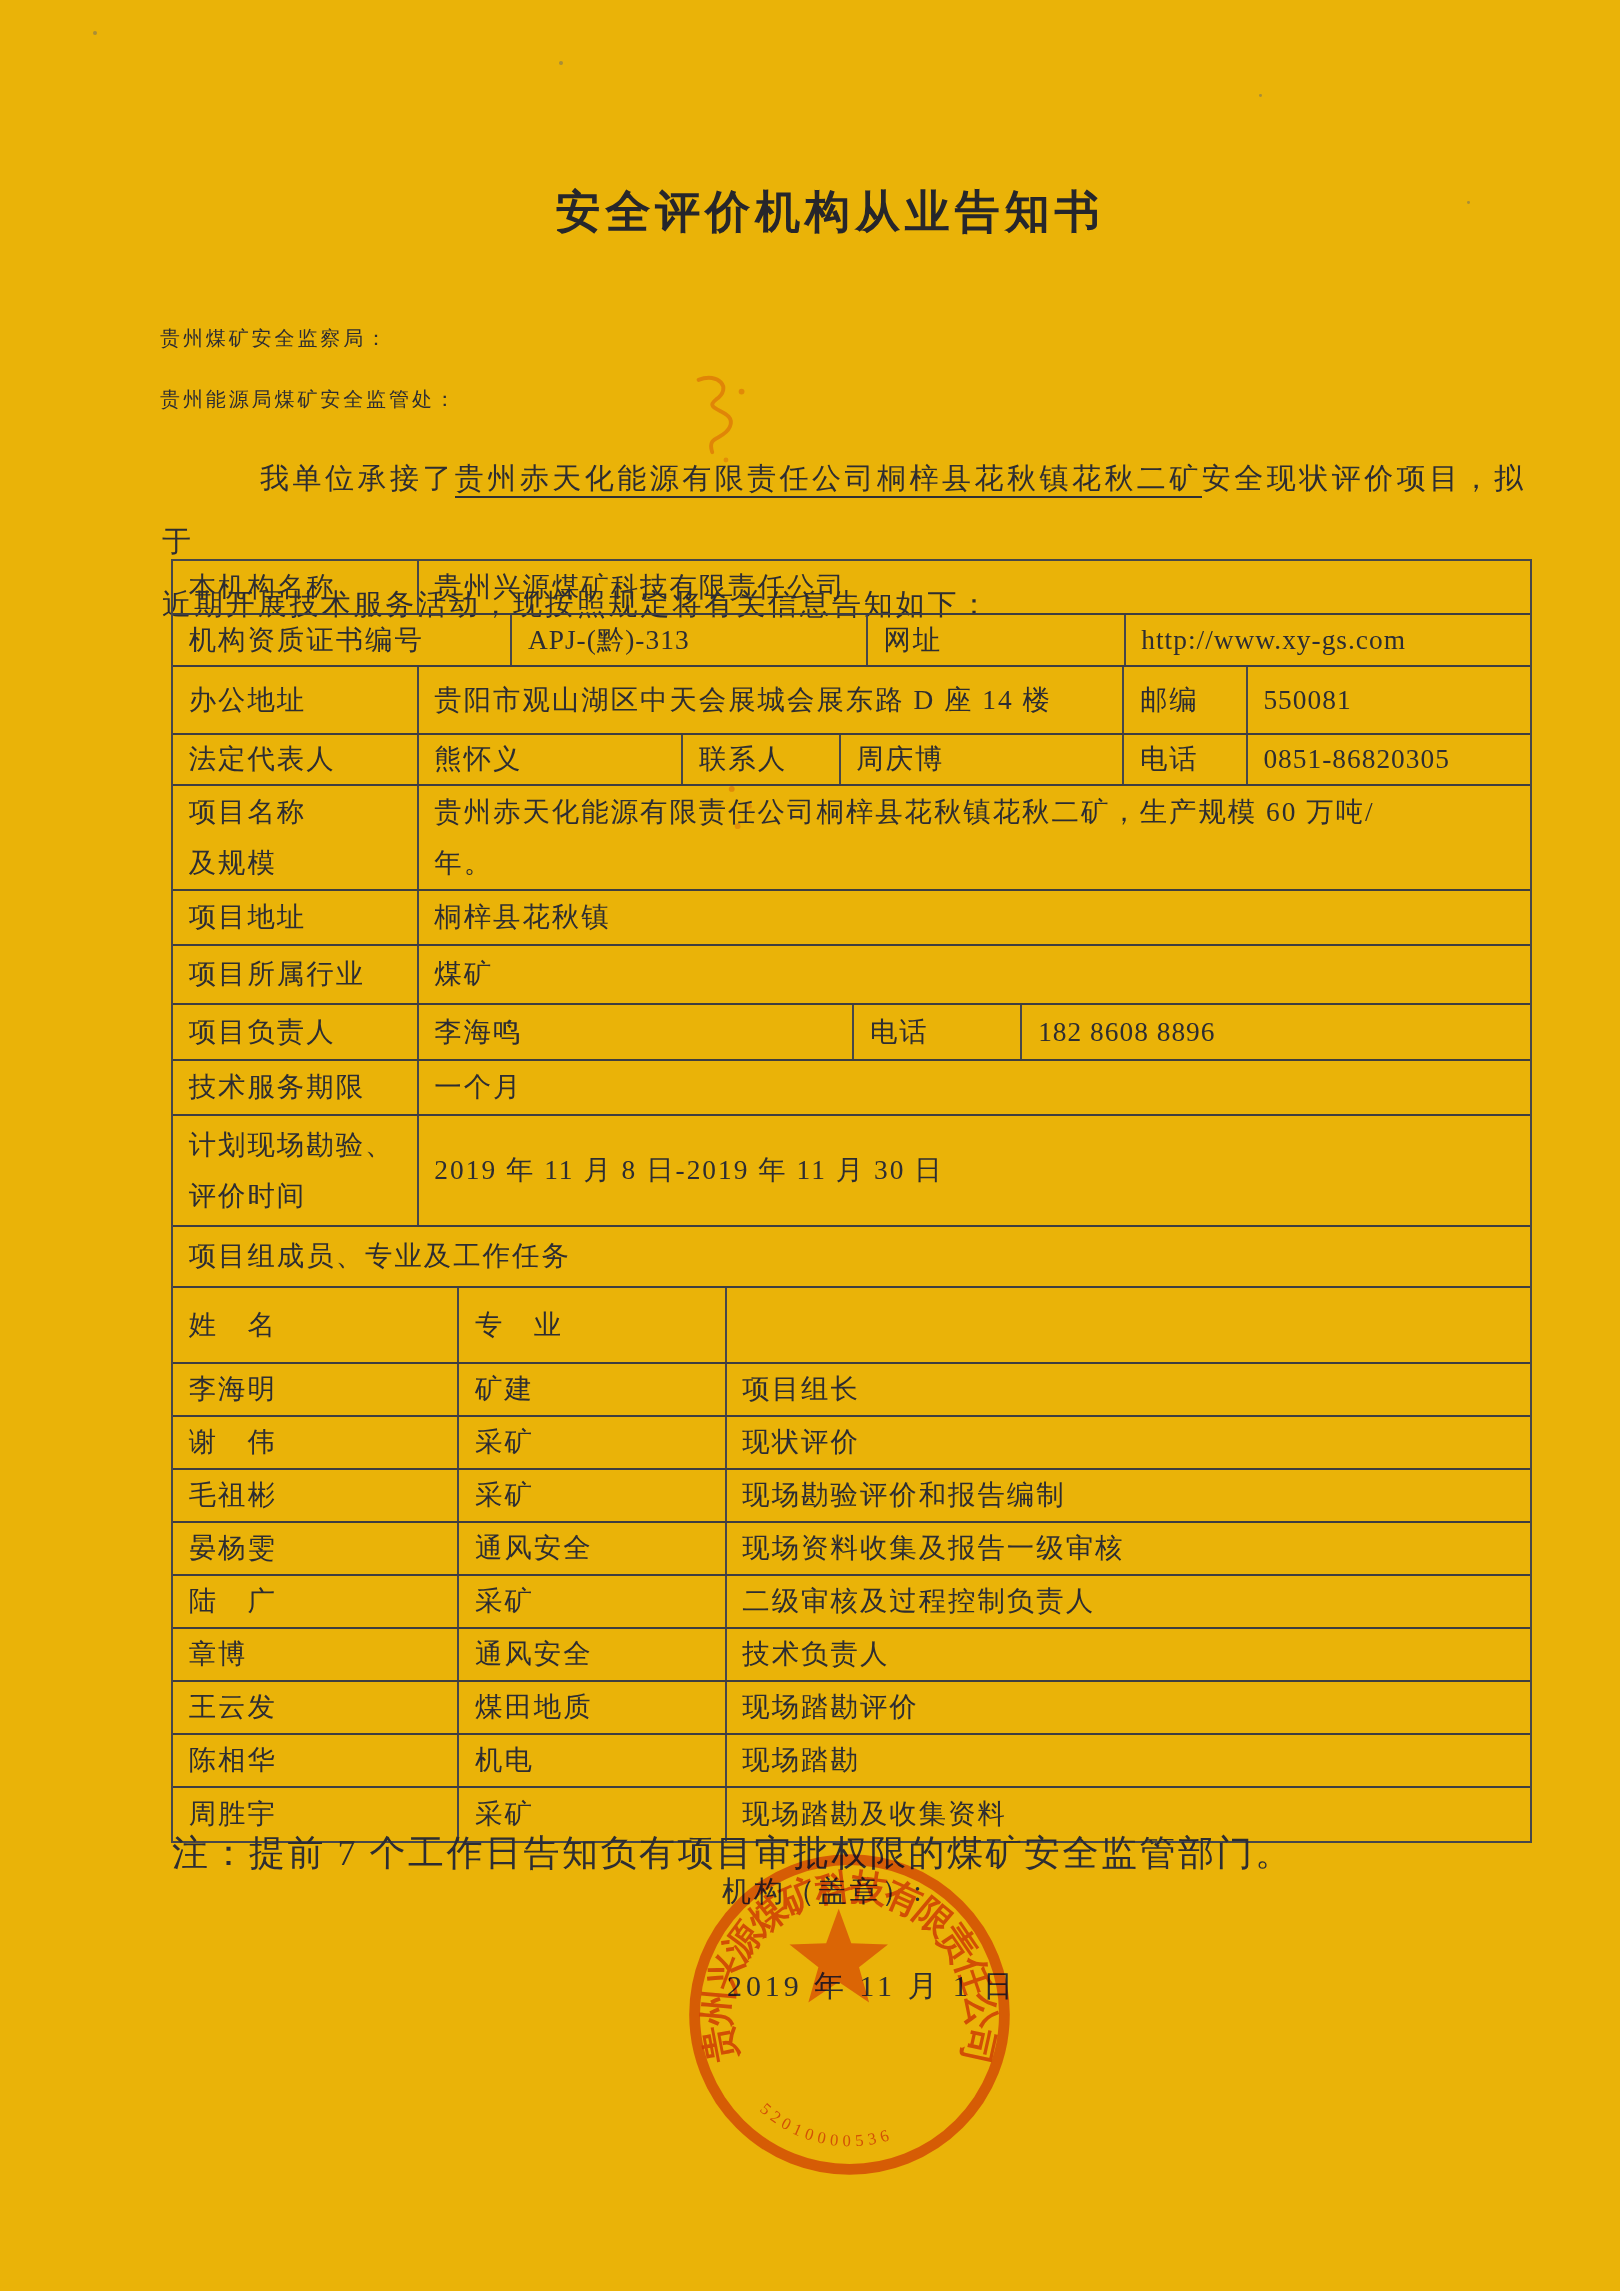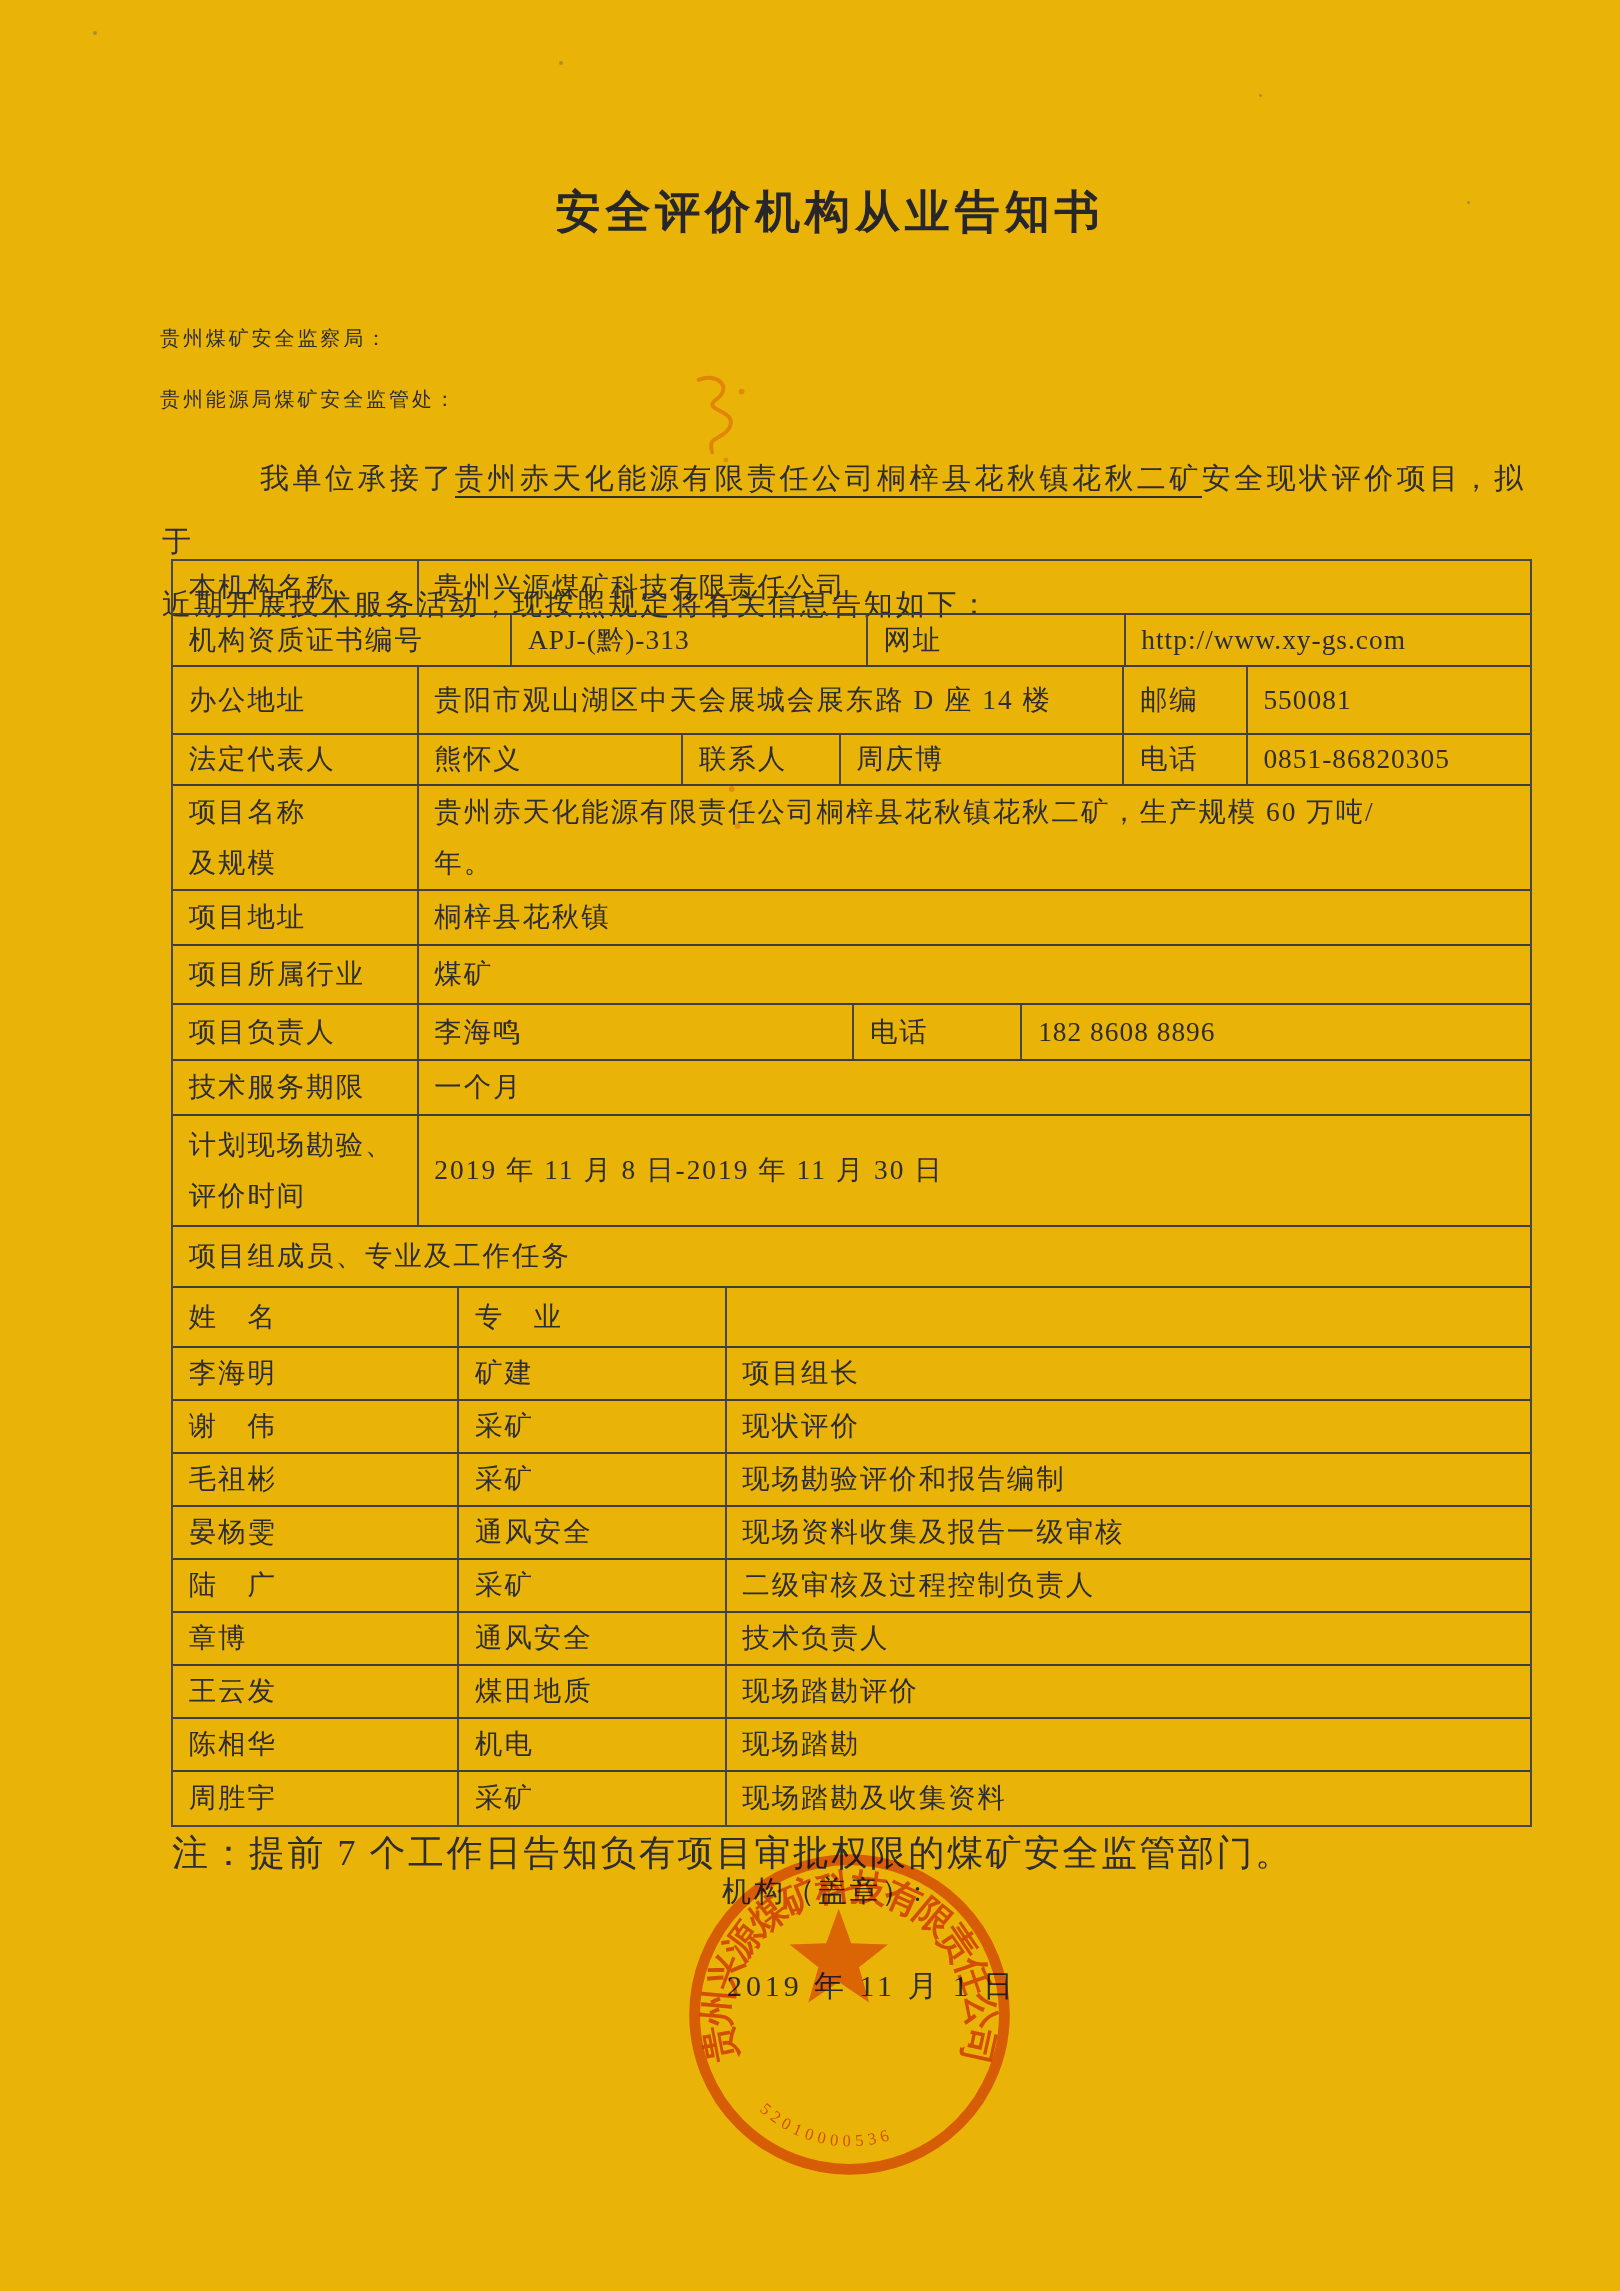--- a/index.html
+++ b/index.html
@@ -183,21 +183,21 @@
           <span class="ct">2019 年 11 月 8 日-2019 年 11 月 30 日</span>
         </div>
     </div>
 
     <div class="row thick" style="height:61px">
       <div class="c" style="width:100%">
           <span class="ct">项目组成员、专业及工作任务</span>
         </div>
     </div>
 
-    <div class="row thick" style="height:60px">
+    <div class="row thick" style="height:76px">
       <div class="c" style="width:21.1%">
           <span class="ct">姓　名</span>
         </div>
       <div class="c" style="width:19.7%">
           <span class="ct">专　业</span>
         </div>
       <div class="c" style="width:59.2%">
           <span class="ct"></span>
         </div>
     </div>

